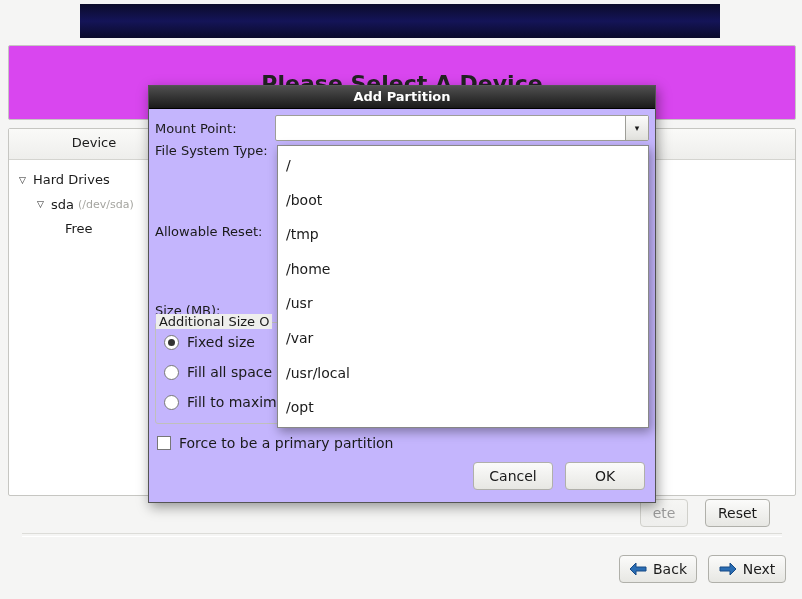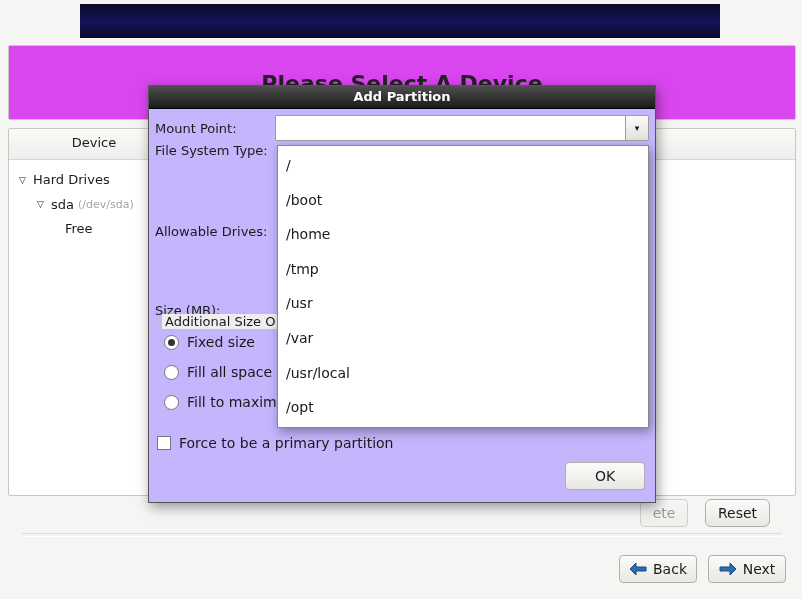--- a/index.html
+++ b/index.html
@@ -95,21 +95,21 @@
     border: 1px solid #b0b0aa;
     border-radius: 4px;
     font-size: 14px;
     cursor: pointer;
     box-sizing: border-box;
   }
   .btn .arrow-right, .btn .arrow-left {
     width: 18px; height: 14px; display:inline-block;
   }
   .btn-delete { position:absolute; right: 114px; top: 499px; width: 48px; padding:0; color:#9a9a9a; border-color:#d0d0cb; background:linear-gradient(to bottom,#f6f6f4,#eeeeec);}
-  .btn-reset { position:absolute; right: 32px; top: 499px; width: 65px; border-radius: 6px; }
+  .btn-reset { position:absolute; right: 32px; top: 499px; width: 65px; }
   .btn-back  { position:absolute; right: 105px; top: 555px; width: 78px; align-items: center; }
   .btn-next  { position:absolute; right: 16px; top: 555px; width: 78px; }
 
   
   .dialog {
     position: absolute;
     left: 148px;
     top: 85px;
     width: 506px;
     background: #c4b5fd;
@@ -179,21 +179,21 @@
   .fieldset {
     border: 1px solid #c0c0bb;
     border-radius: 3px;
     margin: 4px 0 6px 0;
     padding: 6px 6px 8px 6px;
     position: relative;
   }
   .fieldset-legend {
     position: absolute;
     top: -9px;
-    left: 6px;
+    left: 0;
     background: #eeeeec;
     padding: 0 3px;
     font-size: 13px;
   }
   .radio-row, .check-row {
     display: flex;
     align-items: center;
     gap: 8px;
     padding: 5px 2px;
     font-size: 14px;
@@ -285,32 +285,32 @@
         <input type="text" value="" style="">
         <div class="combo-btn">▾</div>
       </div>
     </div>
 
     <div class="form-row fs-row">
       <div class="form-label">File System Type:</div>
     </div>
 
     <div class="form-row allowable-row" style="margin-top:66px;">
-      <div class="form-label">Allowable Drives:</div>
+      <div class="form-label">Allowable Reset:</div>
     </div>
 
     <div class="form-row size-row">
       <div class="form-label">Size (MB):</div>
     </div>
 
     <div class="dropdown-list" id="mount-dropdown">
         <div class="dropdown-item">/</div>
         <div class="dropdown-item">/boot</div>
+        <div class="dropdown-item">/tmp</div>
         <div class="dropdown-item">/home</div>
-        <div class="dropdown-item">/tmp</div>
         <div class="dropdown-item">/usr</div>
         <div class="dropdown-item">/var</div>
         <div class="dropdown-item">/usr/local</div>
         <div class="dropdown-item">/opt</div>
       </div>
 
     <div class="fieldset">
       <div class="fieldset-legend">Additional Size O</div>
 
       <div class="radio-row">
@@ -337,18 +337,21 @@
       </div>
     </div>
 
     <div class="check-row">
       <span class="check-vis"></span>
       <span>Force to be a primary partition</span>
     </div>
 
     <div class="dialog-btns">
       <div class="btn">
+        <span>Cancel</span>
+      </div>
+      <div class="btn">
         <span>OK</span>
       </div>
     </div>
 
   </div>
 </div>
 
 </body></html>

